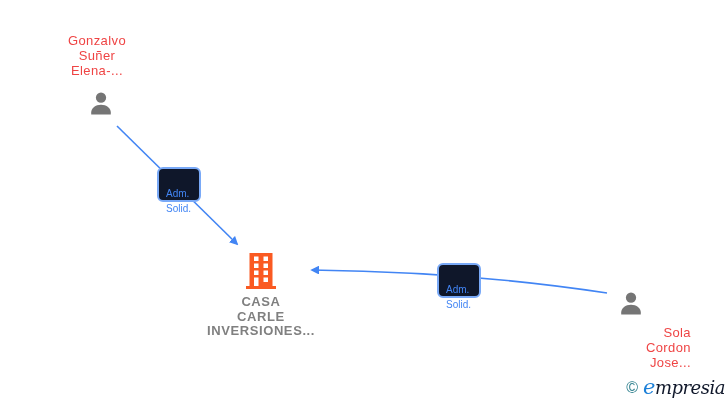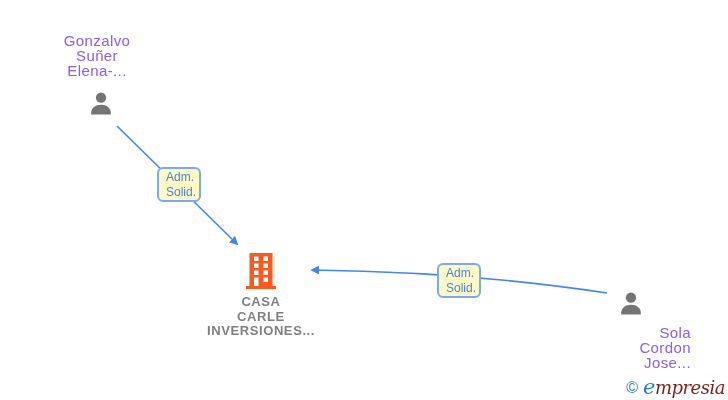--- a/index.html
+++ b/index.html
@@ -18,45 +18,45 @@
     left: 0; top: 0;
     width: 728px; height: 400px;
   }
 
   .node-icon { position: absolute; }
 
   .node-label {
     position: absolute;
     text-align: center;
     white-space: pre-line;
-    color: #8b5cf6;
-    font-size: 15px;
+    color: #ef4444;
+    font-size: 13px;
     line-height: 15px;
     letter-spacing: 0.4px;
   }
 
   .company-label {
     font-weight: bold;
     font-size: 13px;
     line-height: 14.5px;
     letter-spacing: 0.6px;
     color: #808080;
   }
 
   .edge-label {
     position: absolute;
     box-sizing: border-box;
     width: 44px;
     height: 35px;
-    background: #fef9c3;
+    background: #0f172a;
     border: 2px solid #79A9F7;
     border-radius: 6px;
-    padding: 1px 0 0 7px;
+    padding: 17px 0 0 7px;
     color: #4285F4;
-    font-size: 12px;
+    font-size: 10px;
     line-height: 15px;
     white-space: pre-line;
     cursor: pointer;
   }
 
   .watermark {
     position: absolute;
     right: 3px;
     bottom: 2px;
     display: flex;
@@ -69,21 +69,21 @@
     line-height: 16px;
   }
   .watermark .brand {
     font-family: "DejaVu Serif", serif;
     font-style: italic;
     font-size: 18px;
     line-height: 20px;
     letter-spacing: -0.5px;
   }
   .watermark .brand-initial { color: #1D80D8; font-size: 21px; }
-  .watermark .brand-rest    { color: #7f1d1d; }
+  .watermark .brand-rest    { color: #0f172a; }
 </style>
 </head>
 <body>
 
 <div class="canvas">
 
   <svg class="edges-layer" viewBox="0 0 728 400" xmlns="http://www.w3.org/2000/svg">
     <defs>
       <marker id="arrowhead" viewBox="0 0 10 10" refX="8" refY="5" markerWidth="5.5" markerHeight="5.5" orient="auto-start-reverse">
         <path d="M0,0 L10,5 L0,10 Z" fill="#4285F4"></path>

